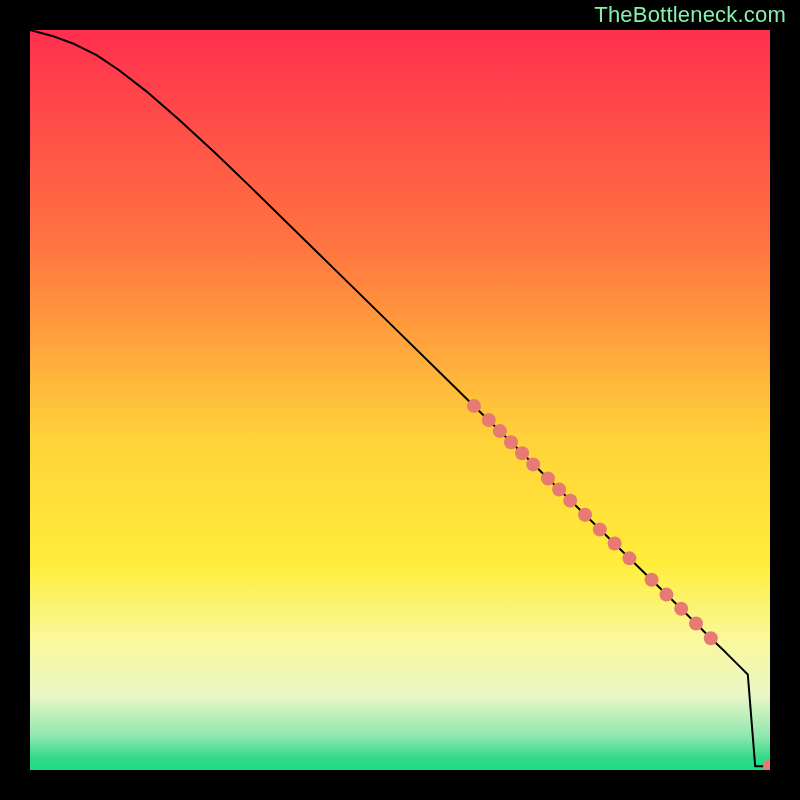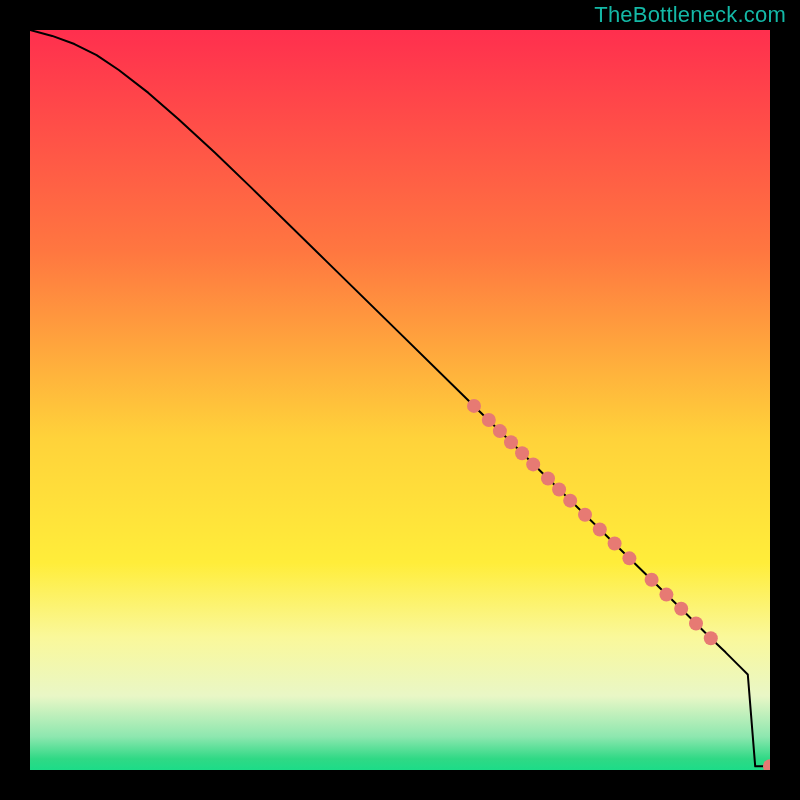--- a/index.html
+++ b/index.html
@@ -13,21 +13,21 @@
   }
   .frame {
     position: relative;
     width: 800px;
     height: 800px;
   }
   .watermark {
     position: absolute;
     top: 2px;
     right: 14px;
-    color: #14b8a6;
+    color: #86efac;
     font-size: 22px;
     font-weight: 500;
     letter-spacing: 0.2px;
     user-select: none;
   }
   svg.plot {
     position: absolute;
     left: 30px;
     top: 30px;
     width: 740px;

